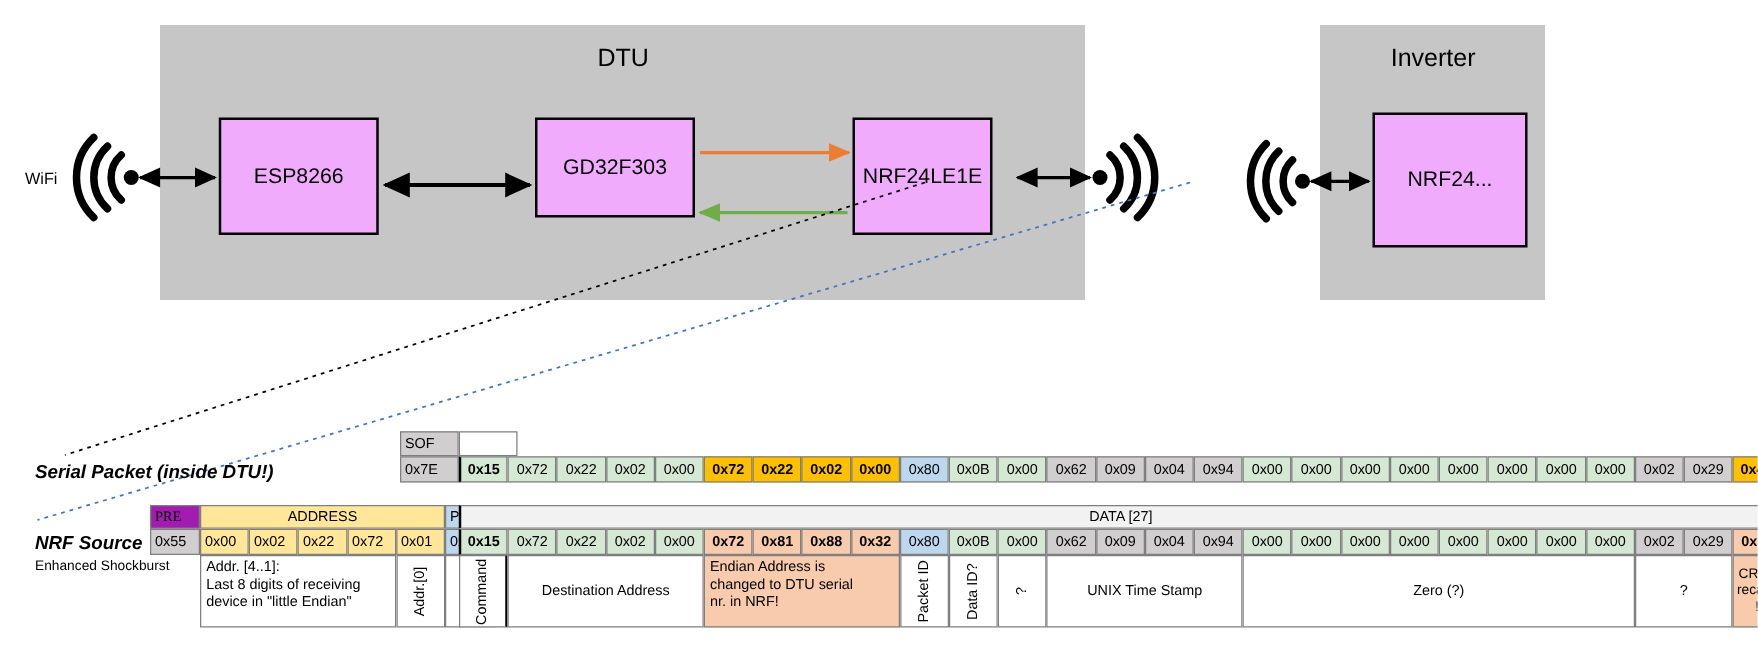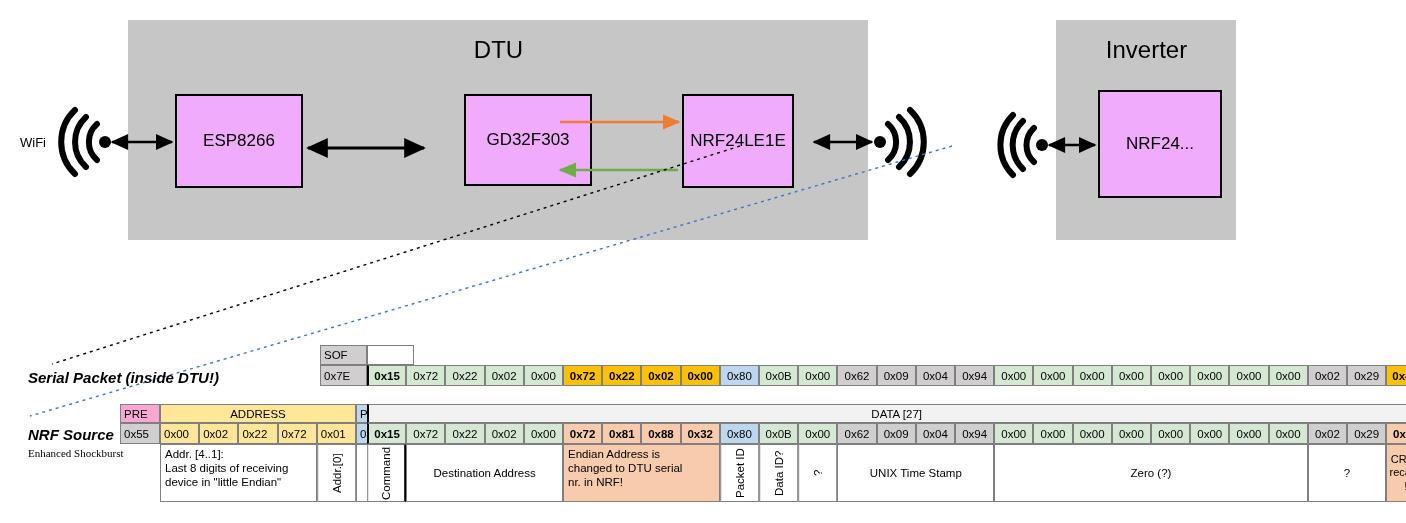--- a/index.html
+++ b/index.html
@@ -15,38 +15,38 @@
   svg.overlay{position:absolute;left:0;top:0;width:1406px;height:523px;pointer-events:none;}
 
   
   .enclosure{
     position:absolute;
     background:#c6c6c6;
     box-sizing:border-box;
   }
   .enclosure-title{
     position:absolute;left:1px;right:0;top:16px;
-    text-align:center;font-size:24px;color:#000;
+    text-align:center;font-size:20px;color:#000;
   }
   .chip{
     position:absolute;background:#f0abfc;border:2.5px solid #000;
     box-sizing:border-box;display:flex;align-items:center;justify-content:center;
     font-size:17px;
   }
   .wifi-label{
     position:absolute;font-size:13px;
   }
 
   
   .row-label{
     position:absolute;font-size:15px;font-weight:bold;font-style:italic;
     white-space:nowrap;
   }
   .row-sublabel{
-    position:absolute;font-size:11px;white-space:nowrap;font-family:Liberation Serif, serif;
+    position:absolute;font-size:11px;white-space:nowrap;
   }
   .cell{
     position:absolute;box-sizing:border-box;
     border:1px solid #7f7f7f;
     font-size:11.5px;
     display:flex;align-items:center;
     padding-left:3px;
     overflow:hidden;
     white-space:nowrap;
   }
@@ -73,21 +73,21 @@
 <div class="stage">
 
   <div class="enclosure" style="left:128px;top:20px;width:740px;height:220px;">
     <div class="enclosure-title">DTU</div>
   </div>
 
   <div class="chip" style="left:175px;top:94px;width:128px;height:94px;">
     <span>ESP8266</span>
   </div>
 
-  <div class="chip" style="left:428px;top:94px;width:128px;height:92px;margin-left:36px;">
+  <div class="chip" style="left:428px;top:94px;width:128px;height:80px;">
     <span>GD32F303</span>
   </div>
 
   <div class="chip" style="left:682px;top:94px;width:112px;height:94px;">
     <span>NRF24LE1E</span>
   </div>
 
   <div class="wifi-label" style="left:20px;top:135px;">WiFi</div>
 
   <div class="enclosure" style="left:1056px;top:20px;width:180px;height:220px;">
@@ -181,21 +181,21 @@
       <div class="cell ctr " style="left:1111.8px;top:365.0px;width:39.2px;height:21.0px;background:#d5e8d4;border-color:#7f7f7f;">0x00</div>
       <div class="cell ctr " style="left:1151.0px;top:365.0px;width:39.2px;height:21.0px;background:#d5e8d4;border-color:#7f7f7f;">0x00</div>
       <div class="cell ctr " style="left:1190.2px;top:365.0px;width:39.2px;height:21.0px;background:#d5e8d4;border-color:#7f7f7f;">0x00</div>
       <div class="cell ctr " style="left:1229.4px;top:365.0px;width:39.2px;height:21.0px;background:#d5e8d4;border-color:#7f7f7f;">0x00</div>
       <div class="cell ctr " style="left:1268.6px;top:365.0px;width:39.2px;height:21.0px;background:#d5e8d4;border-color:#7f7f7f;">0x00</div>
       <div class="cell ctr " style="left:1307.8px;top:365.0px;width:39.2px;height:21.0px;background:#d0cece;border-color:#7f7f7f;">0x02</div>
       <div class="cell ctr " style="left:1347.0px;top:365.0px;width:39.2px;height:21.0px;background:#d0cece;border-color:#7f7f7f;">0x29</div>
       <div class="cell ctr b" style="left:1386.2px;top:365.0px;width:39.2px;height:21.0px;background:#ffc000;border-color:#7f7f7f;">0x4E</div>
     </div>
   <div id="nrf-table">
-      <div class="cell " style="left:120.0px;top:404.0px;width:40.0px;height:19.0px;background:#f9a8d4;border-color:#7f7f7f;">PRE</div>
+      <div class="cell " style="left:120.0px;top:404.0px;width:40.0px;height:19.0px;background:#a21caf;border-color:#7f7f7f;font-family:Liberation Serif, serif;">PRE</div>
       <div class="cell ctr" style="left:160.0px;top:404.0px;width:196.0px;height:19.0px;background:#ffe699;border-color:#7f7f7f;">ADDRESS</div>
       <div class="cell " style="left:356.0px;top:404.0px;width:41.0px;height:19.0px;background:#bdd7ee;border-color:#7f7f7f;">PCF</div>
       <div class="cell ctr" style="left:367.0px;top:404.0px;width:1058.4px;height:19.0px;background:#f2f2f2;border-color:#7f7f7f;border-left:2px solid #000;">DATA [27]</div>
       <div class="cell " style="left:120.0px;top:423.0px;width:40.0px;height:21.0px;background:#d0cece;border-color:#7f7f7f;">0x55</div>
       <div class="cell " style="left:160.0px;top:423.0px;width:39.2px;height:21.0px;background:#ffe699;border-color:#7f7f7f;">0x00</div>
       <div class="cell " style="left:199.2px;top:423.0px;width:39.2px;height:21.0px;background:#ffe699;border-color:#7f7f7f;">0x02</div>
       <div class="cell " style="left:238.4px;top:423.0px;width:39.2px;height:21.0px;background:#ffe699;border-color:#7f7f7f;">0x22</div>
       <div class="cell " style="left:277.6px;top:423.0px;width:39.2px;height:21.0px;background:#ffe699;border-color:#7f7f7f;">0x72</div>
       <div class="cell " style="left:316.8px;top:423.0px;width:39.2px;height:21.0px;background:#ffe699;border-color:#7f7f7f;">0x01</div>
       <div class="cell " style="left:356.0px;top:423.0px;width:41.0px;height:21.0px;background:#bdd7ee;border-color:#7f7f7f;">0x0DA</div>

